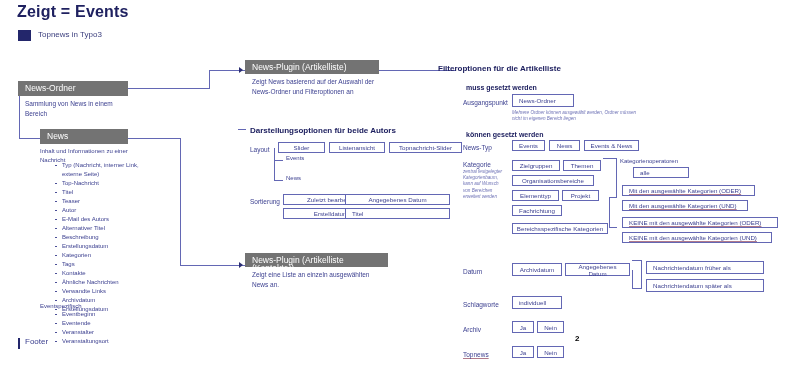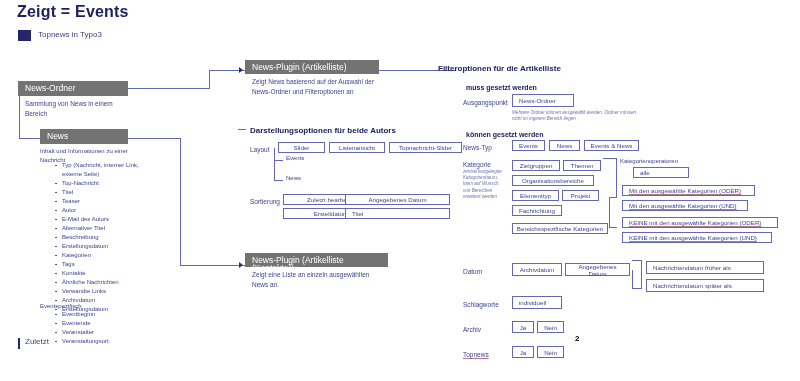--- a/index.html
+++ b/index.html
@@ -148,21 +148,21 @@
   <div class="grp-title">Eventspezifisch</div>
   <ul class="fields">
       <li>Eventbeginn</li>
       <li>Eventende</li>
       <li>Veranstalter</li>
       <li>Veranstaltungsort</li>
     </ul>
 </div>
 
 <div class="abs" id="footer-bar"></div>
-<div class="abs" id="footer-label">Zuletzt</div>
+<div class="abs" id="footer-label">Footer</div>
 
 <div class="abs" id="plugin-a">
   <div class="card-header">News-Plugin (Artikelliste)</div>
   <div class="card-body">Zeigt News basierend auf der Auswahl der News-Ordner und Filteroptionen an</div>
 </div>
 
 <div class="abs" id="plugin-b">
   <div class="card-header">News-Plugin (Artikelliste (Kontakte))</div>
   <div class="card-body">Zeigt eine Liste an einzeln ausgewählten News an.</div>
 </div>

